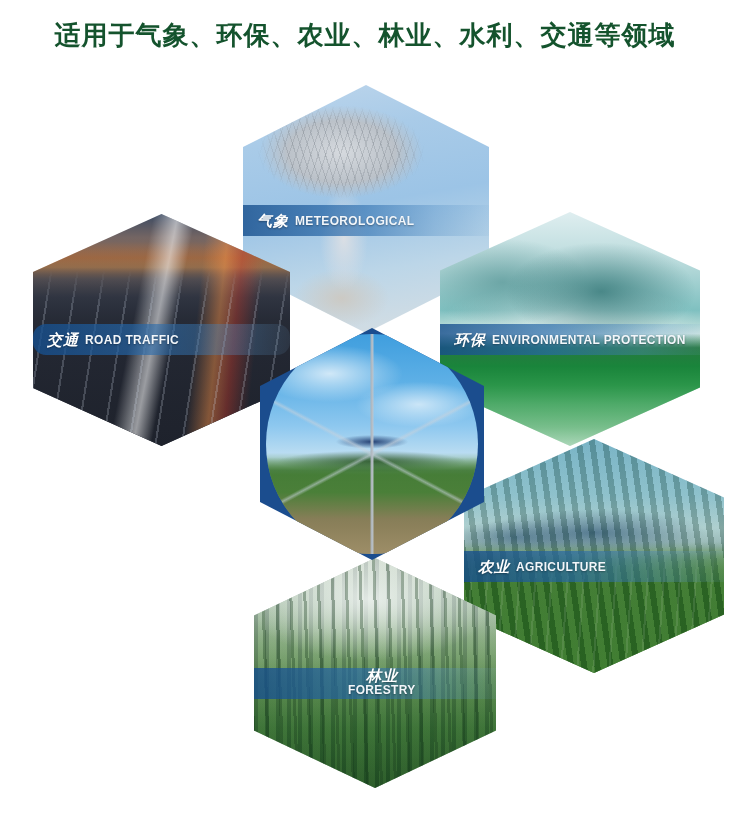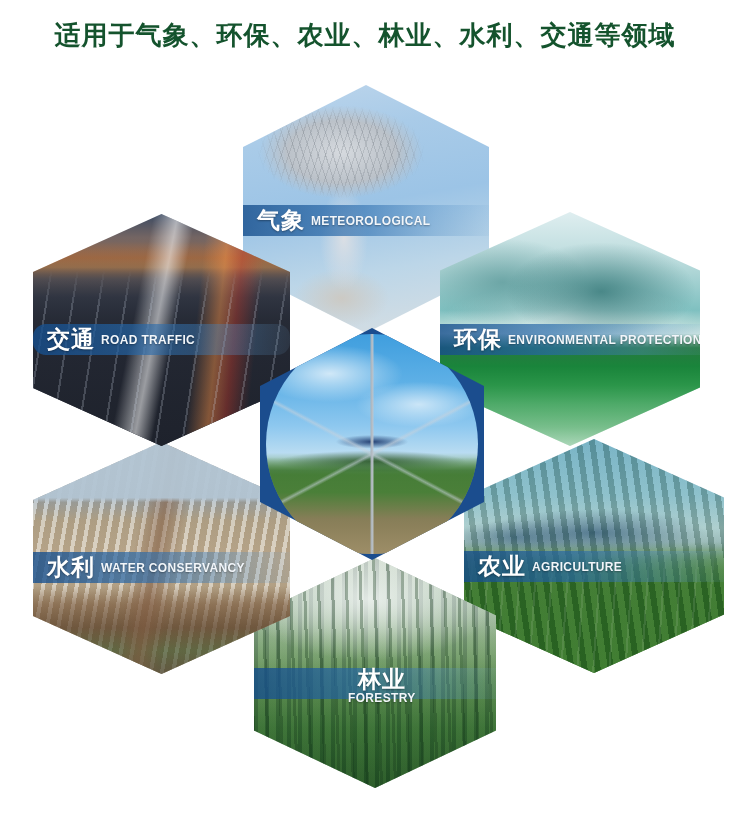--- a/index.html
+++ b/index.html
@@ -35,26 +35,27 @@
     position:absolute;
     left:0;width:100%;
     height:31px;
     display:flex;align-items:center;
     background:linear-gradient(to right,rgba(22,78,140,.80) 0%,rgba(38,104,170,.66) 42%,rgba(80,140,195,.34) 78%,rgba(120,168,210,.10) 100%);
     box-sizing:border-box;
     padding-left:14px;
   }
   .hex-label .cn{
     color:#ffffff;
-    font-size:23px;
+    font-size:15px;
     font-weight:bold;
     letter-spacing:1px;
     line-height:1;
     text-shadow:0 1px 2px rgba(0,0,0,.35);
     white-space:nowrap;
+    font-style:italic;
   }
   .hex-label .en{
     color:#f2f6fa;
     font-size:13px;
     font-weight:bold;
     letter-spacing:.4px;
     margin-left:6px;
     line-height:1;
     transform:scaleX(.92);
     transform-origin:left center;
@@ -207,27 +208,20 @@
   </div>
 
   <div class="hex" id="hex-for" style="left: 254px; top: 478px; width: 242px; height: 230px;">
     <div class="hex-photo ph-for"></div>
     <div class="hex-label" id="lbl-for" style="top: 110px; flex-direction: column;">
       <span class="cn">林业</span>
       <span class="en">FORESTRY</span>
     </div>
   </div>
 
-  <div class="hex" id="hex-wat" style="left: 33px; top: 362px; width: 257px; height: 232px;">
-    <div class="hex-photo ph-wat"></div>
-    <div class="hex-label" id="lbl-wat" style="top: 110px;">
-      <span class="cn">水利</span>
-      <span class="en">WATER CONSERVANCY</span>
-    </div>
-  </div>
 
   <div class="hex" id="hex-road" style="left: 33px; top: 134px; width: 257px; height: 232px;">
     <div class="hex-photo ph-road"></div>
     <div class="hex-label" id="lbl-road" style="top: 110px; border-radius: 13px;">
       <span class="cn">交通</span>
       <span class="en">ROAD TRAFFIC</span>
     </div>
   </div>
 
   <div class="hex-center-wrap" id="hex-center" style="left: 260px; top: 248px; width: 224px; height: 232px;">

